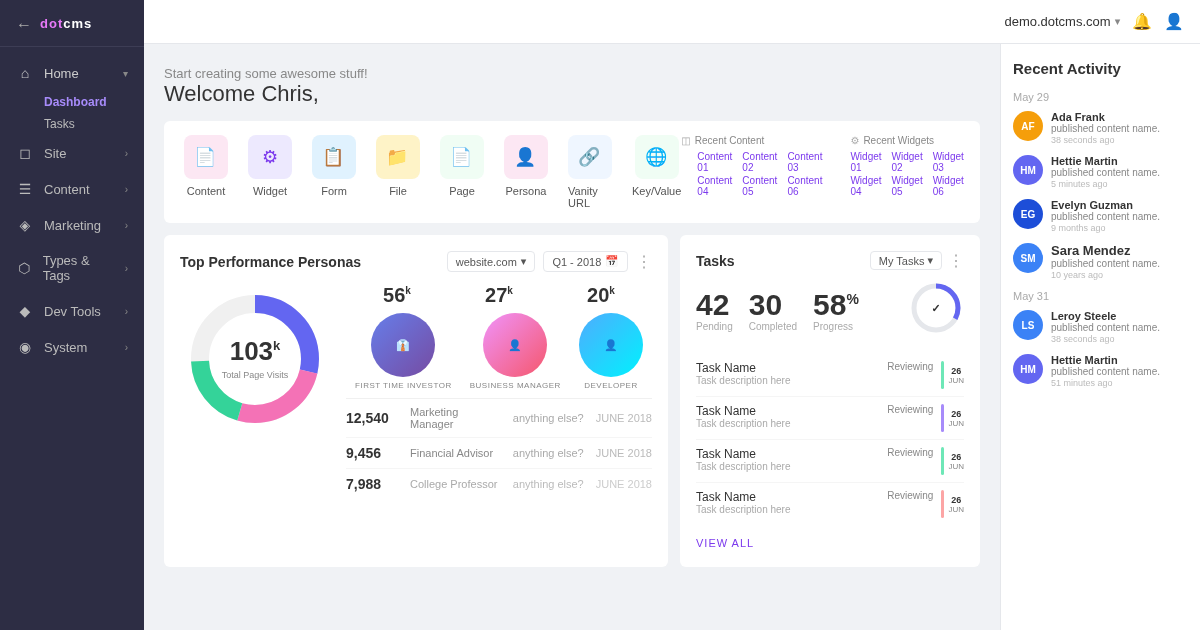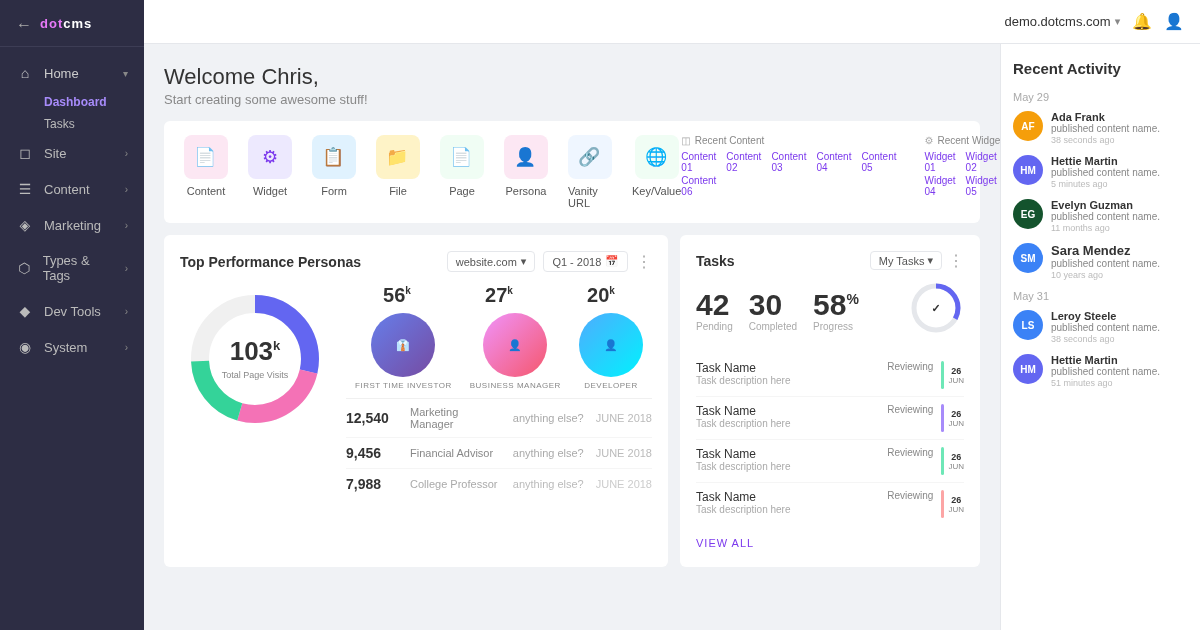--- a/index.html
+++ b/index.html
@@ -86,22 +86,22 @@
       <span style="font-size:11px;color:#888;">▾</span>
     </div>
     <span style="font-size:16px;color:#555;cursor:pointer;">🔔</span>
     <span style="font-size:16px;color:#555;cursor:pointer;">👤</span>
   </div>
 
   <div class="content">
     <div class="content-main">
 
       <div class="welcome-area" style="padding:0 0 0 0;">
+        <div style="font-size:13px;color:#888;margin-top:2px;">Start creating some awesome stuff!</div>
         <div style="font-size:22px;color:#333;font-weight:500;">Welcome Chris,</div>
-        <div style="font-size:13px;color:#888;margin-top:2px;">Start creating some awesome stuff!</div>
       </div>
 
       <div style="margin-top:14px;background:white;border-radius:6px;padding:14px 20px;display:flex;align-items:flex-start;justify-content:space-between;">
         <div style="display:flex;gap:20px;">
           <div style="display:flex;flex-direction:column;align-items:center;gap:6px;cursor:pointer;">
             <div style="width:44px;height:44px;border-radius:8px;background:#fce7f3;display:flex;align-items:center;justify-content:center;font-size:18px;">📄</div>
             <span style="font-size:11px;color:#555;">Content</span>
           </div>
           <div style="display:flex;flex-direction:column;align-items:center;gap:6px;cursor:pointer;">
             <div style="width:44px;height:44px;border-radius:8px;background:#ede9fe;display:flex;align-items:center;justify-content:center;font-size:18px;color:#7c3aed;">⚙</div>
@@ -132,21 +132,21 @@
             <span style="font-size:11px;color:#555;">Key/Value</span>
           </div>
         </div>
 
         <div style="display:flex;gap:28px;">
           <div>
             <div style="font-size:10px;color:#888;margin-bottom:5px;display:flex;align-items:center;gap:4px;">
               <span style="color:#aaa;">◫</span>
               <span>Recent Content</span>
             </div>
-            <div style="display:grid;grid-template-columns:repeat(5,1fr);gap:2px 10px;">
+            <div style="display:grid;grid-template-columns:repeat(3,1fr);gap:2px 10px;margin-left:16px;">
               <span style="font-size:10px;color:#7c3aed;cursor:pointer;">Content 01</span>
               <span style="font-size:10px;color:#7c3aed;cursor:pointer;">Content 02</span>
               <span style="font-size:10px;color:#7c3aed;cursor:pointer;">Content 03</span>
               <span style="font-size:10px;color:#7c3aed;cursor:pointer;">Content 04</span>
               <span style="font-size:10px;color:#7c3aed;cursor:pointer;">Content 05</span>
               <span style="font-size:10px;color:#7c3aed;cursor:pointer;">Content 06</span>
             </div>
           </div>
           <div>
             <div style="font-size:10px;color:#888;margin-bottom:5px;display:flex;align-items:center;gap:4px;">
@@ -372,25 +372,25 @@
         <div style="display:flex;gap:8px;margin-bottom:10px;">
           <div style="width:30px;height:30px;border-radius:50%;background:#6366f1;flex-shrink:0;display:flex;align-items:center;justify-content:center;font-size:10px;font-weight:bold;color:white;">HM</div>
           <div>
             <div style="font-size:11px;font-weight:600;color:#333;">Hettie Martin</div>
             <div style="font-size:10px;color:#888;">published content name.</div>
             <div style="font-size:9px;color:#bbb;margin-top:1px;">5 minutes ago</div>
           </div>
         </div>
 
         <div style="display:flex;gap:8px;margin-bottom:10px;">
-          <div style="width:30px;height:30px;border-radius:50%;background:#14532d;flex-shrink:0;display:flex;align-items:center;justify-content:center;font-size:10px;font-weight:bold;color:white;">EG</div>
+          <div style="width:30px;height:30px;border-radius:50%;background:#1d4ed8;flex-shrink:0;display:flex;align-items:center;justify-content:center;font-size:10px;font-weight:bold;color:white;">EG</div>
           <div>
             <div style="font-size:11px;font-weight:600;color:#333;">Evelyn Guzman</div>
             <div style="font-size:10px;color:#888;">published content name.</div>
-            <div style="font-size:9px;color:#bbb;margin-top:1px;">11 months ago</div>
+            <div style="font-size:9px;color:#bbb;margin-top:1px;">9 months ago</div>
           </div>
         </div>
 
         <div style="display:flex;gap:8px;margin-bottom:10px;">
           <div style="width:30px;height:30px;border-radius:50%;background:#3b82f6;flex-shrink:0;display:flex;align-items:center;justify-content:center;font-size:10px;font-weight:bold;color:white;">SM</div>
           <div>
             <div style="font-size:13px;font-weight:700;color:#333;">Sara Mendez</div>
             <div style="font-size:10px;color:#888;">published content name.</div>
             <div style="font-size:9px;color:#bbb;margin-top:1px;">10 years ago</div>
           </div>

